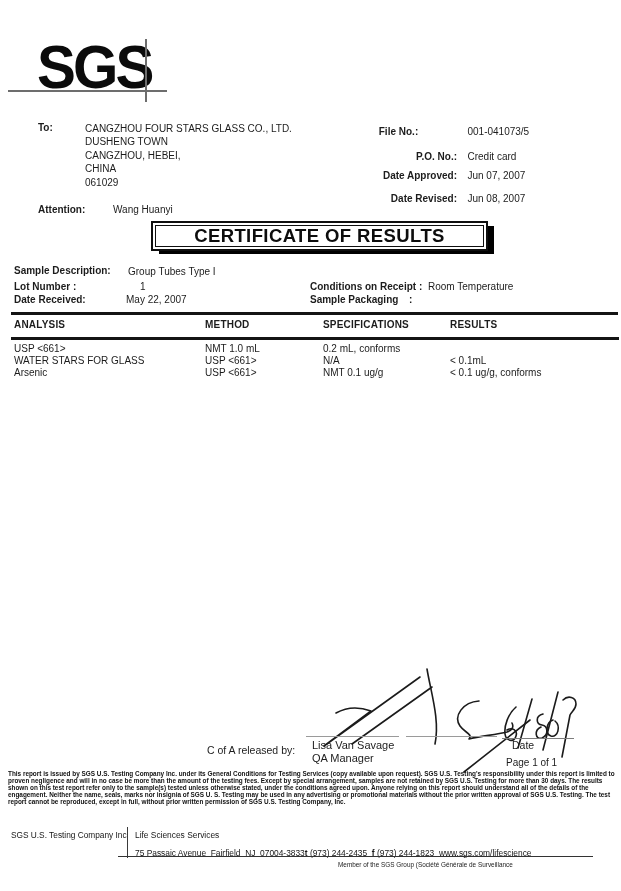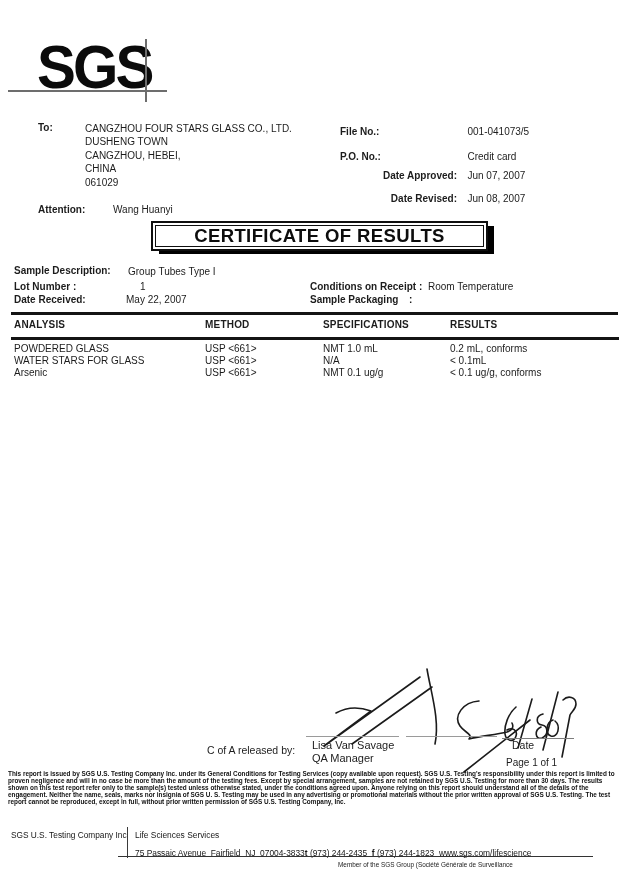--- a/index.html
+++ b/index.html
@@ -39,25 +39,25 @@
     <div>CANGZHOU FOUR STARS GLASS CO., LTD.</div>
     <div>DUSHENG TOWN</div>
     <div>CANGZHOU, HEBEI,</div>
     <div>CHINA</div>
     <div>061029</div>
   </div>
   <div class="abs b t10" style="left:38px;top:203px;">Attention:</div>
   <div class="abs t10" style="left:113px;top:203px;">Wang Huanyi</div>
 
   <div class="abs" style="left:340px;top:121px;">
-    <span class="b t10" style="display:inline-block;width:117px;text-align:left;">File No.:</span>
+    <span class="b t10" style="display:inline-block;width:117px;text-align:center;">File No.:</span>
     <span class="t10" style="margin-left:6px;">001-041073/5</span>
   </div>
   <div class="abs" style="left:340px;top:146px;">
-    <span class="b t10" style="display:inline-block;width:117px;">P.O. No.:</span>
+    <span class="b t10" style="display:inline-block;width:117px;text-align:right;">P.O. No.:</span>
     <span class="t10" style="margin-left:6px;">Credit card</span>
   </div>
   <div class="abs" style="left:340px;top:165px;">
     <span class="b t10" style="display:inline-block;width:117px;text-align:right;">Date Approved:</span>
     <span class="t10" style="margin-left:6px;">Jun 07, 2007</span>
   </div>
   <div class="abs" style="left:340px;top:188px;">
     <span class="b t10" style="display:inline-block;width:117px;text-align:right;">Date Revised:</span>
     <span class="t10" style="margin-left:6px;">Jun 08, 2007</span>
   </div>
@@ -85,21 +85,20 @@
 
   <div class="abs grid-row" style="left:14px;top:319px;">
     <span class="hdr">ANALYSIS</span>
     <span class="hdr">METHOD</span>
     <span class="hdr">SPECIFICATIONS</span>
     <span class="hdr">RESULTS</span>
   </div>
   <div class="abs rule-thick" style="left:11px;top:337px;width:608px;height:3px;"></div>
 
   <div class="abs grid-row" style="left:14px;top:343px;">
-    <span class="cell">POWDERED GLASS</span>
     <span class="cell">USP &lt;661&gt;</span>
     <span class="cell">NMT 1.0 mL</span>
     <span class="cell">0.2 mL, conforms</span>
   </div>
   <div class="abs grid-row" style="left:14px;top:355px;">
     <span class="cell">WATER STARS FOR GLASS</span>
     <span class="cell">USP &lt;661&gt;</span>
     <span class="cell">N/A</span>
     <span class="cell">&lt; 0.1mL</span>
   </div>

